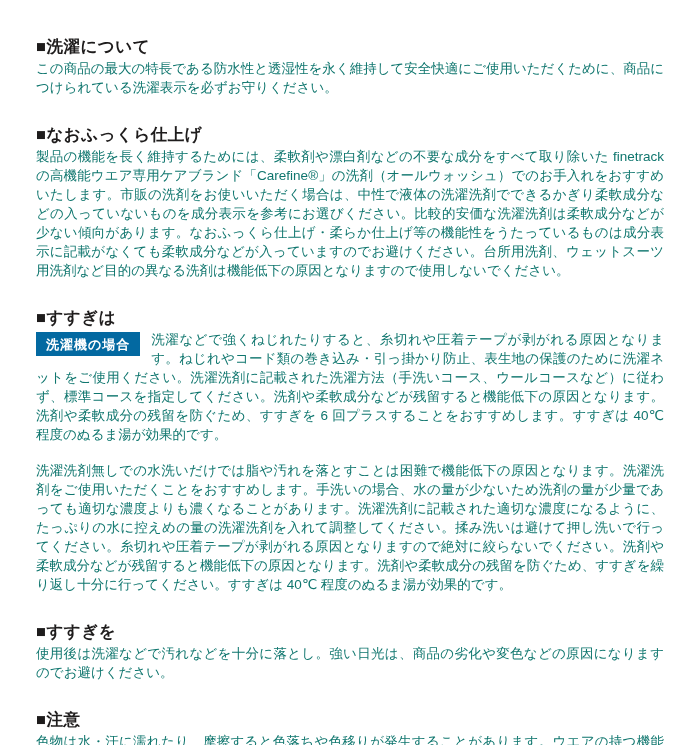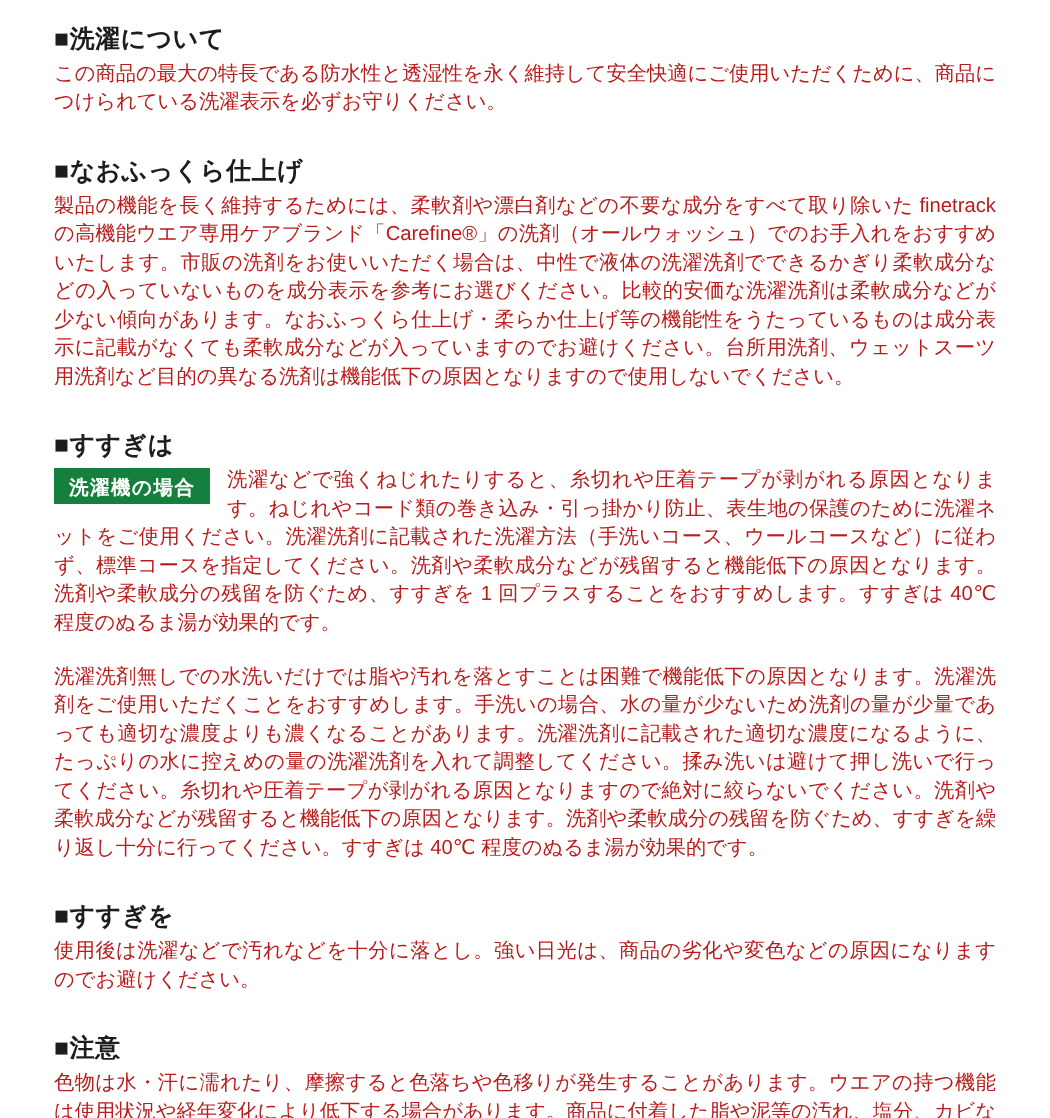--- a/index.html
+++ b/index.html
@@ -14,20 +14,21 @@
     padding: 16px 36px 20px 36px;
     background: #ffffff;
     font-family: "Liberation Sans", "DejaVu Sans", sans-serif;
     color: #3e3a39;
     font-size: 13.5px;
     line-height: 19px;
     text-align: justify;
   }
   .section {
     margin-bottom: 27px;
+    margin-top: 20px;
   }
   .section:last-child {
     margin-bottom: 0;
   }
   .section-heading {
     font-size: 16.5px;
     line-height: 20px;
     font-weight: bold;
     color: #1e1c1c;
     margin: 0 0 3px 0;
@@ -40,32 +41,32 @@
     margin-top: 17px;
   }
   .para::after {
     content: "";
     display: block;
     clear: both;
   }
   .case-label {
     float: left;
     display: block;
-    background: #15803d;
+    background: #0369a1;
     color: #ffffff;
     font-size: 13px;
     font-weight: bold;
     line-height: 1;
     padding: 6px 10px 5px 10px;
     margin: 2px 11px 4px 0;
     letter-spacing: 1px;
     white-space: nowrap;
   }
   .body-text {
-    color: #b91c1c;
+    color: #0f766e;
   }
 </style>
 </head>
 <body>
 
 <div class="page">
 
   <div class="section">
     <h2 class="section-heading">■洗濯について</h2>
     <p class="para body-text">この商品の最大の特長である防水性と透湿性を永く維持して安全快適にご使用いただくために、商品につけられている洗濯表示を必ずお守りください。</p>
@@ -74,21 +75,21 @@
   <div class="section">
     <h2 class="section-heading">■なおふっくら仕上げ</h2>
     <p class="para body-text">製品の機能を長く維持するためには、柔軟剤や漂白剤などの不要な成分をすべて取り除いた finetrack の高機能ウエア専用ケアブランド「Carefine®」の洗剤（オールウォッシュ）でのお手入れをおすすめいたします。市販の洗剤をお使いいただく場合は、中性で液体の洗濯洗剤でできるかぎり柔軟成分などの入っていないものを成分表示を参考にお選びください。比較的安価な洗濯洗剤は柔軟成分などが少ない傾向があります。なおふっくら仕上げ・柔らか仕上げ等の機能性をうたっているものは成分表示に記載がなくても柔軟成分などが入っていますのでお避けください。台所用洗剤、ウェットスーツ用洗剤など目的の異なる洗剤は機能低下の原因となりますので使用しないでください。</p>
   </div>
 
   <div class="section">
     <h2 class="section-heading">■すすぎは</h2>
 
     <div class="para">
       <span class="case-label">洗濯機の場合</span>
-      <span class="body-text">洗濯などで強くねじれたりすると、糸切れや圧着テープが剥がれる原因となります。ねじれやコード類の巻き込み・引っ掛かり防止、表生地の保護のために洗濯ネットをご使用ください。洗濯洗剤に記載された洗濯方法（手洗いコース、ウールコースなど）に従わず、標準コースを指定してください。洗剤や柔軟成分などが残留すると機能低下の原因となります。洗剤や柔軟成分の残留を防ぐため、すすぎを 1 回プラスすることをおすすめします。すすぎは 40℃ 程度のぬるま湯が効果的です。</span>
+      <span class="body-text">洗濯などで強くねじれたりすると、糸切れや圧着テープが剥がれる原因となります。ねじれやコード類の巻き込み・引っ掛かり防止、表生地の保護のために洗濯ネットをご使用ください。洗濯洗剤に記載された洗濯方法（手洗いコース、ウールコースなど）に従わず、標準コースを指定してください。洗剤や柔軟成分などが残留すると機能低下の原因となります。洗剤や柔軟成分の残留を防ぐため、すすぎを 6 回プラスすることをおすすめします。すすぎは 40℃ 程度のぬるま湯が効果的です。</span>
     </div>
 
     <div class="para">
       <span class="body-text">洗濯洗剤無しでの水洗いだけでは脂や汚れを落とすことは困難で機能低下の原因となります。洗濯洗剤をご使用いただくことをおすすめします。手洗いの場合、水の量が少ないため洗剤の量が少量であっても適切な濃度よりも濃くなることがあります。洗濯洗剤に記載された適切な濃度になるように、たっぷりの水に控えめの量の洗濯洗剤を入れて調整してください。揉み洗いは避けて押し洗いで行ってください。糸切れや圧着テープが剥がれる原因となりますので絶対に絞らないでください。洗剤や柔軟成分などが残留すると機能低下の原因となります。洗剤や柔軟成分の残留を防ぐため、すすぎを繰り返し十分に行ってください。すすぎは 40℃ 程度のぬるま湯が効果的です。</span>
     </div>
   </div>
 
   <div class="section">
     <h2 class="section-heading">■すすぎを</h2>
     <p class="para body-text">使用後は洗濯などで汚れなどを十分に落とし。強い日光は、商品の劣化や変色などの原因になりますのでお避けください。</p>

